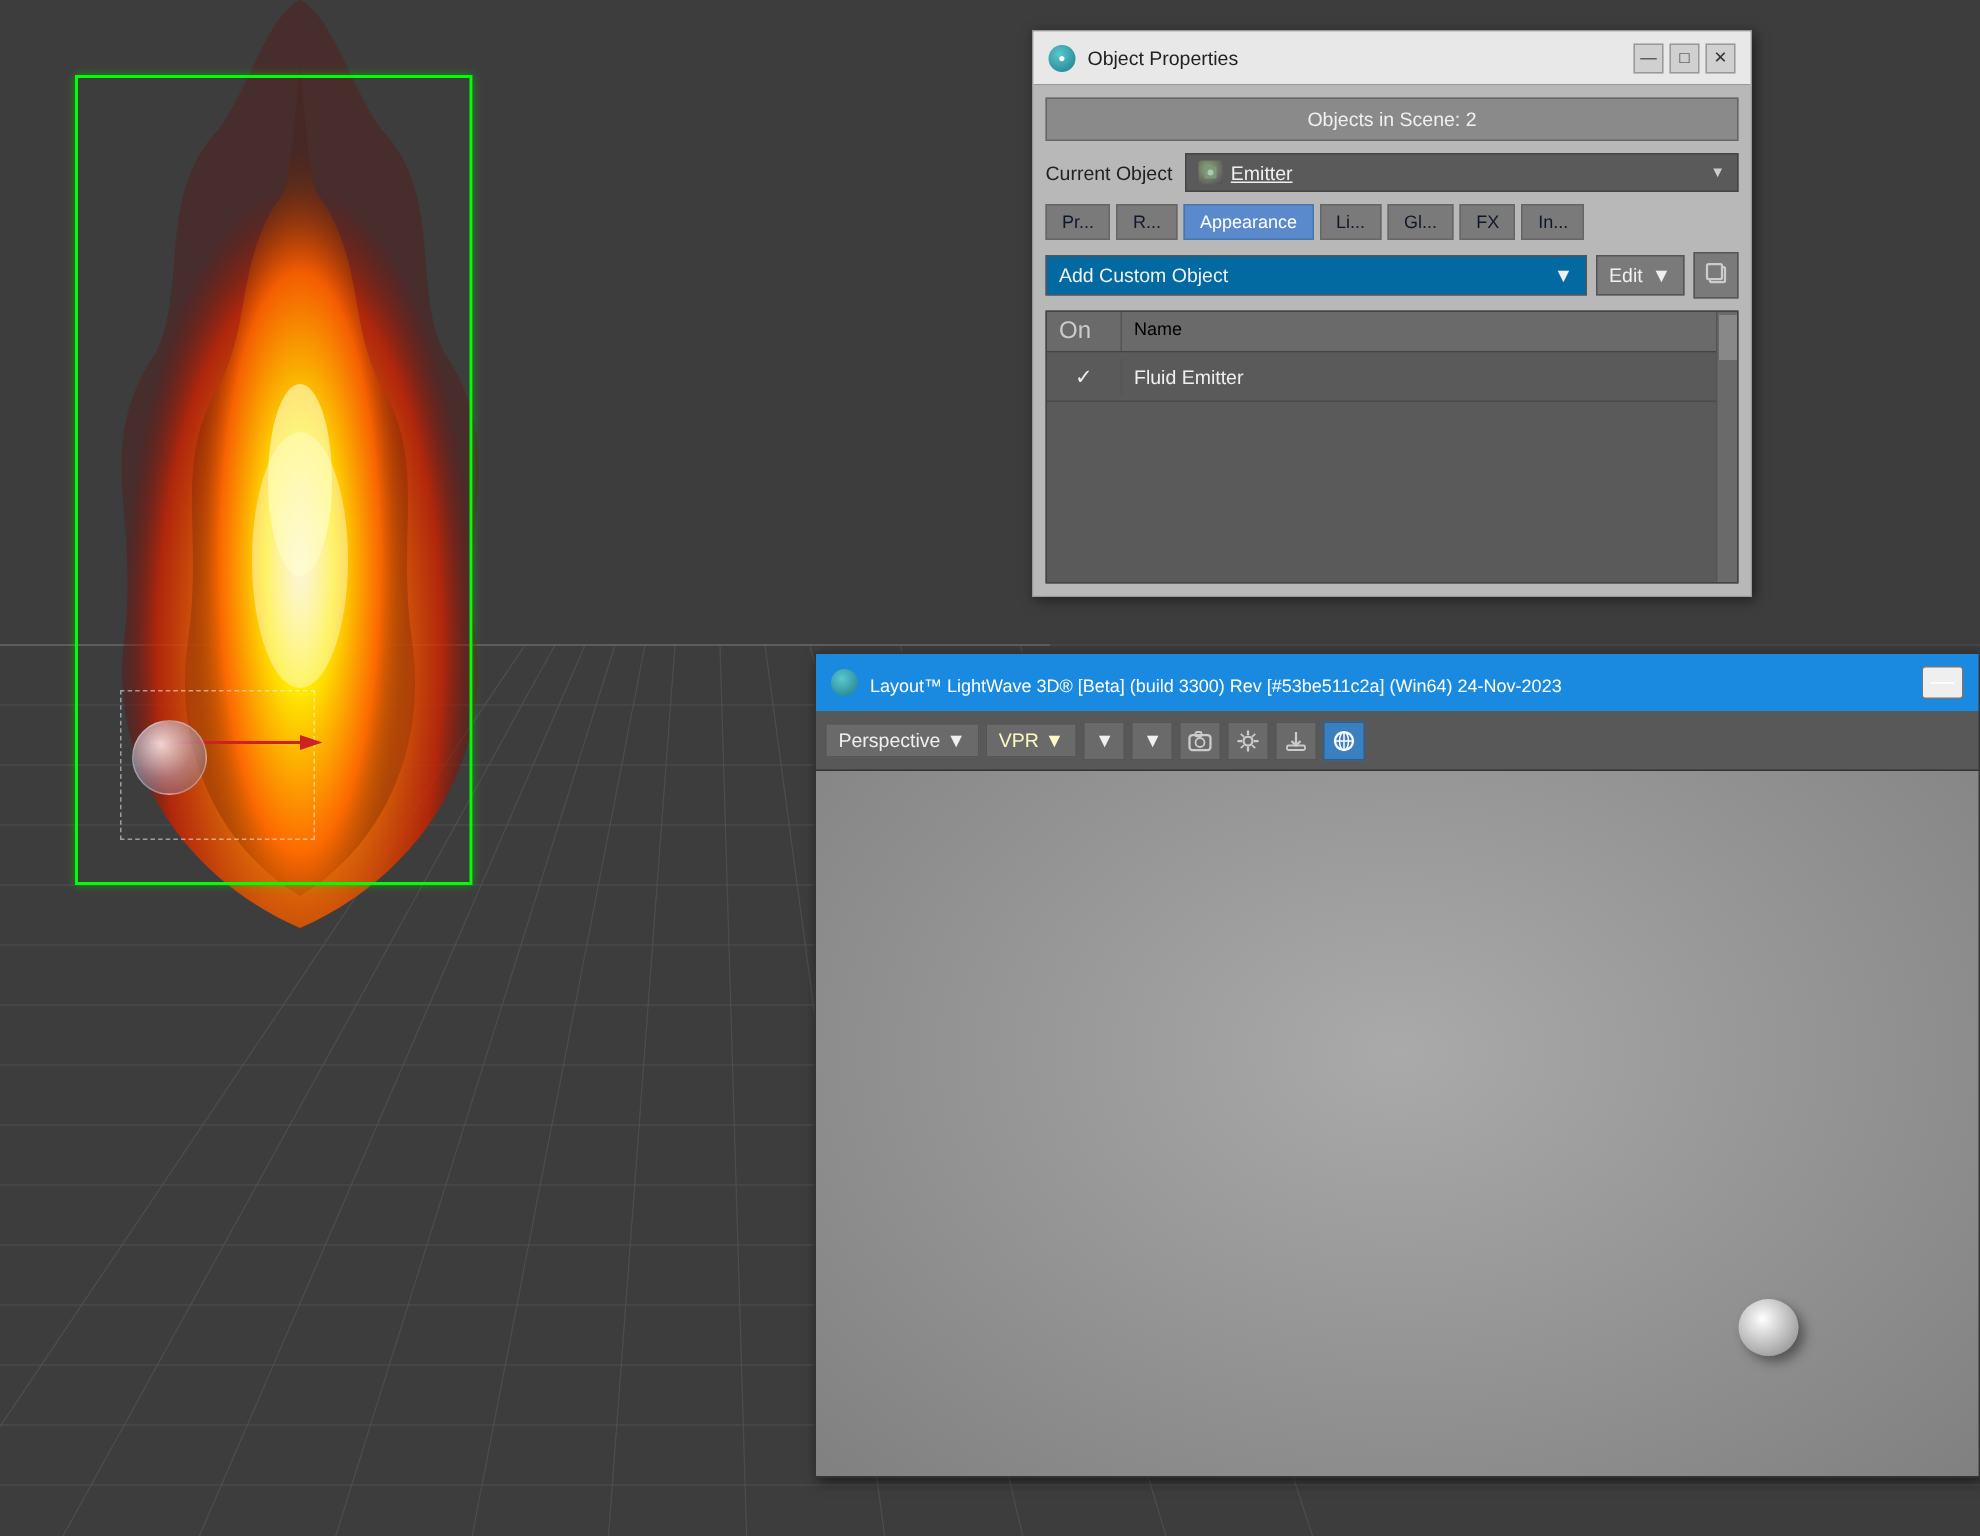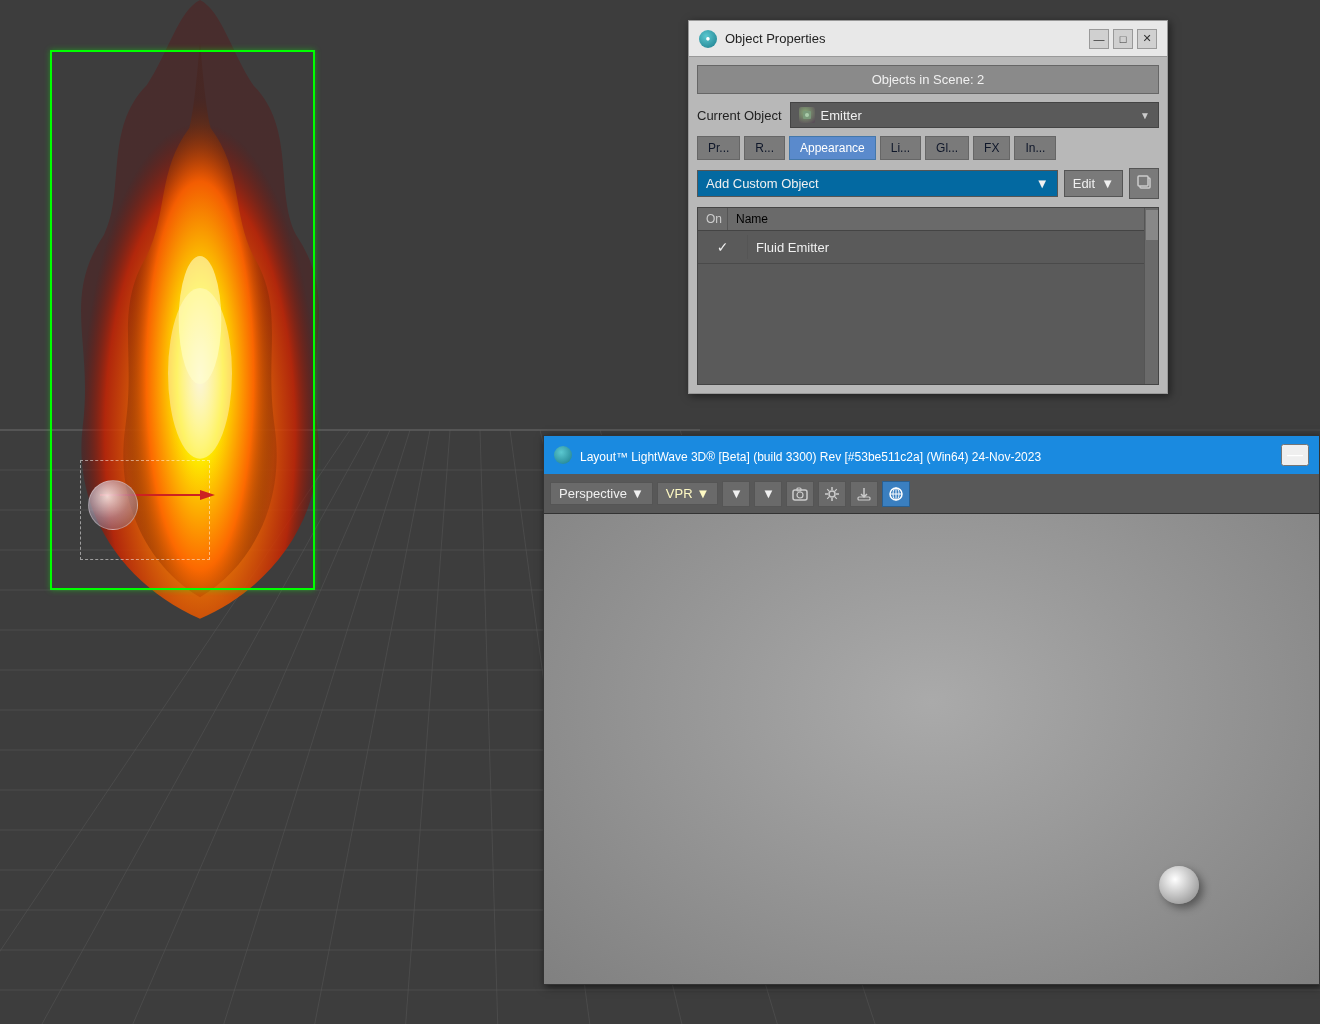--- a/index.html
+++ b/index.html
@@ -158,20 +158,21 @@
       color: #f0f0f0;
       padding: 4px 8px;
       cursor: pointer;
       justify-content: space-between;
     }
 
     .current-object-left {
       display: flex;
       align-items: center;
       gap: 6px;
+      text-decoration: underline;
     }
 
     .emitter-icon {
       width: 16px;
       height: 16px;
       background: radial-gradient(circle at 40% 35%, #8a7, #545);
       border-radius: 2px;
       display: flex;
       align-items: center;
       justify-content: center;
@@ -253,24 +254,24 @@
       position: relative;
     }
 
     .table-header {
       display: flex;
       background: #6a6a6a;
       border-bottom: 1px solid #444;
     }
 
     .th-on {
-      width: 30px;
+      width: 50px;
       padding: 4px 8px;
       color: #ccc;
-      font-size: 12px;
+      font-size: 16px;
       border-right: 1px solid #555;
     }
 
     .th-name {
       flex: 1;
       padding: 4px 8px;
       color: #000000;
       font-size: 12px;
     }
 

